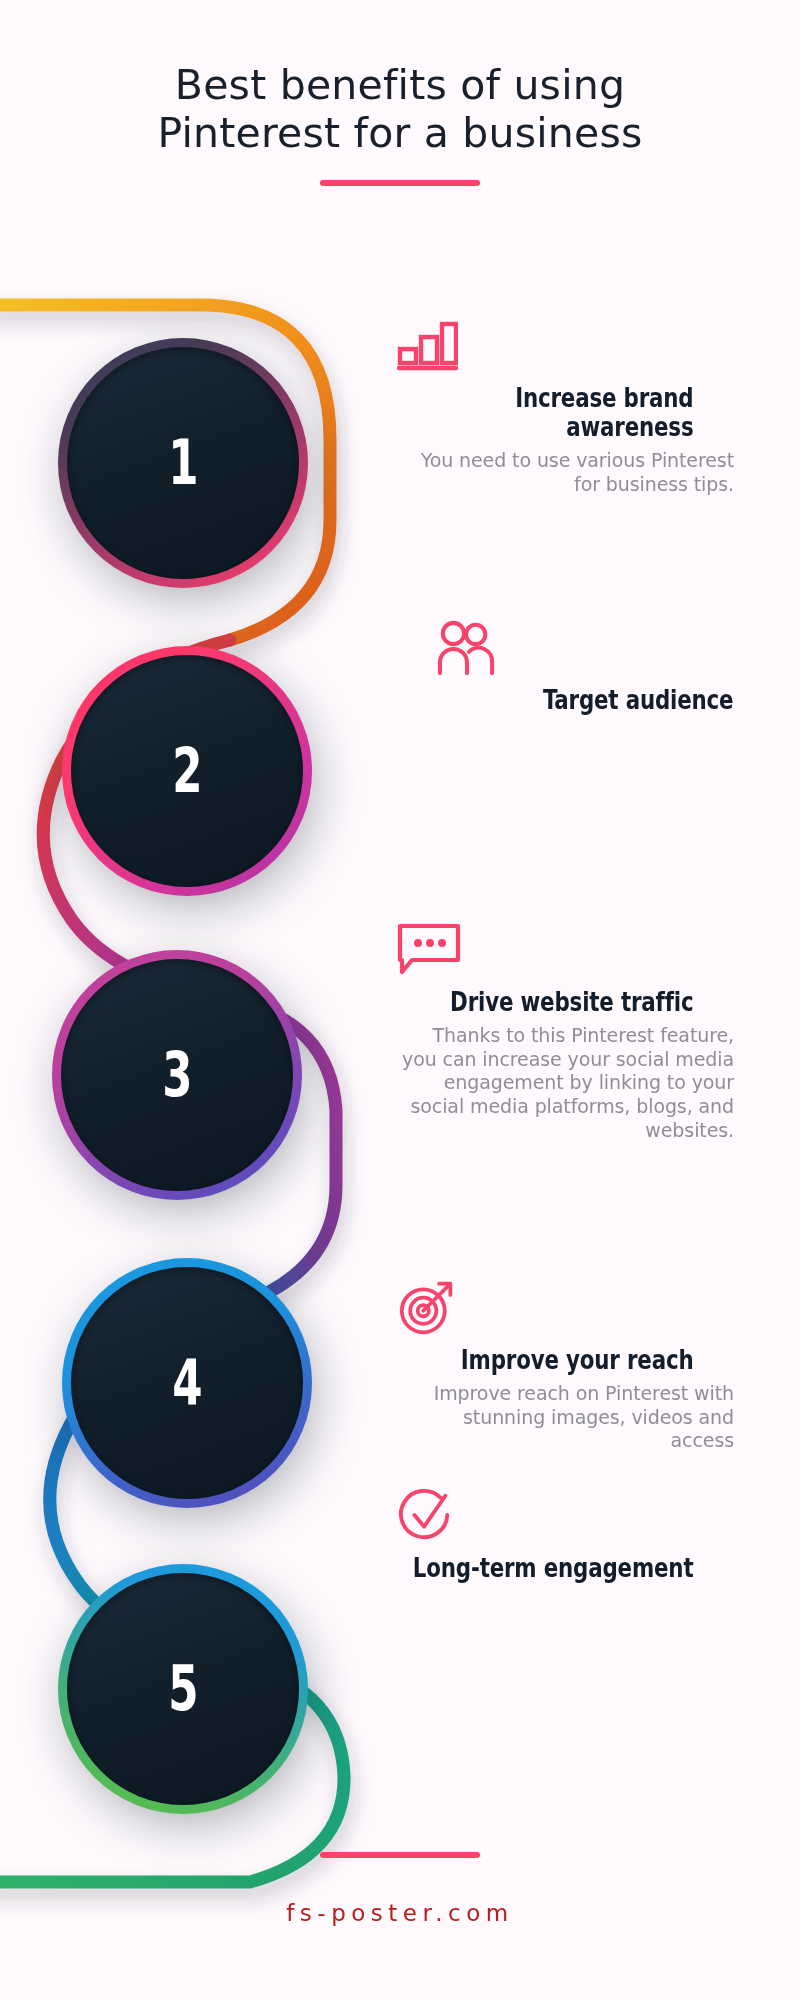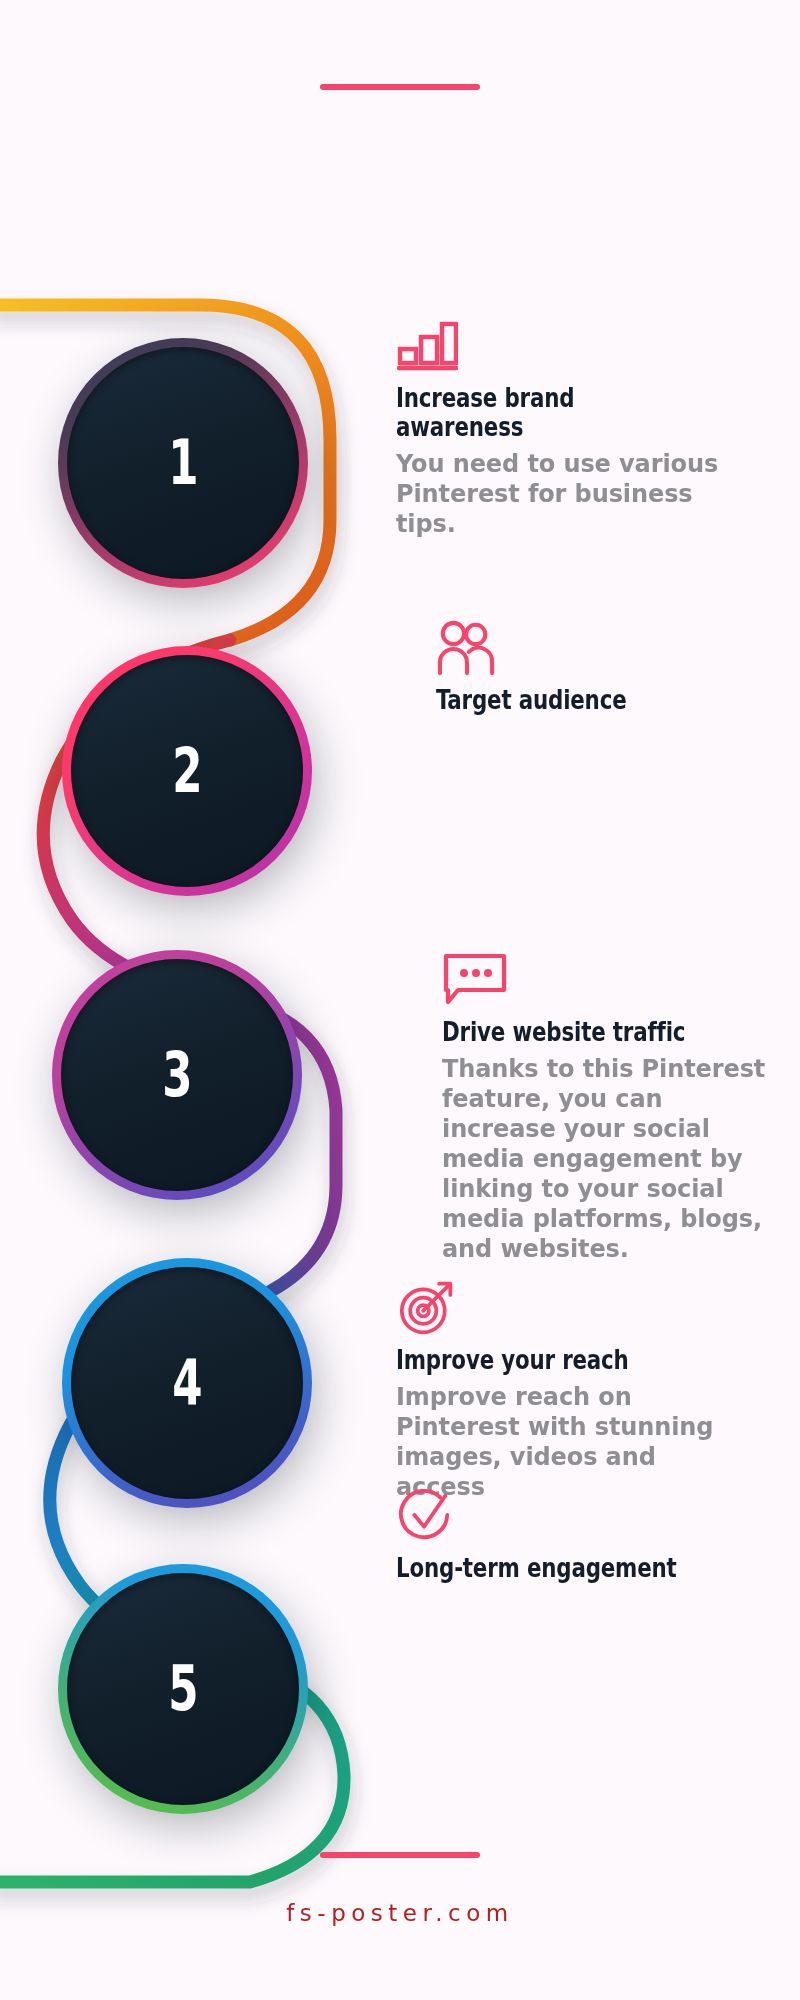--- a/index.html
+++ b/index.html
@@ -86,44 +86,44 @@
     line-height:1;
     transform:scaleX(.78);
     letter-spacing:0;
   }
 
   
   .block {
     position:absolute;
     left:396px;
     width:338px;
+    text-align:right;
   }
   .block-icon {
     height:56px;
     margin-bottom:10px;
     display:block;
   }
   .block-title {
     font-family:"DejaVu Sans Condensed","Liberation Sans Narrow","Liberation Sans", sans-serif;
     font-weight:700;
     font-size:27px;
     line-height:1.07;
     color:#141d2b;
     letter-spacing:-0.2px;
     transform:scaleX(.88);
     transform-origin:left center;
     margin-bottom:7px;
   }
   .block-body {
     font-family:"DejaVu Sans", sans-serif;
-    font-size:24px;
+    font-size:19px;
     line-height:1.25;
     color:#8e8e93;
     letter-spacing:-0.1px;
-    font-weight:bold;
   }
 
   
   .footer {
     position:absolute;
     left:0; bottom:0;
     width:800px;
     text-align:center;
   }
   .footer-rule {
@@ -139,20 +139,21 @@
     letter-spacing:5.5px;
     color:#b91c1c;
   }
 </style>
 </head>
 <body>
 
 <div class="poster">
 
   <div class="header">
+    <div class="title">Best benefits of using Pinterest for a business</div>
     <div class="title-rule"></div>
   </div>
 
   <svg class="track" viewBox="0 0 800 2000" xmlns="http://www.w3.org/2000/svg">
     <defs>
       <linearGradient id="gT1" x1="0" y1="0" x2="1" y2="1">
         <stop offset="0%" stop-color="#f5c026"></stop>
         <stop offset="55%" stop-color="#ef8b1c"></stop>
         <stop offset="100%" stop-color="#d9571f"></stop>
       </linearGradient>
@@ -253,21 +254,21 @@
       <g fill="none" stroke="#f8436b" stroke-width="4.2" stroke-linecap="round">
         <circle cx="17" cy="14" r="11"></circle>
         <circle cx="40" cy="15" r="10"></circle>
         <path d="M3 55 V44 a14 14 0 0 1 28 0 V55"></path>
         <path d="M33 33 a14 14 0 0 1 24 11 V55"></path>
       </g>
     </svg>
     <div class="block-title">Target audience</div>
   </div>
 
-  <div class="block" style="top:952px;margin-left:46px;">
+  <div class="block" style="top:922px;">
     <svg class="block-icon" width="66" height="56" viewBox="0 0 66 56">
       <g fill="none" stroke="#f8436b" stroke-width="4.2" stroke-linejoin="round" stroke-linecap="round">
         <path d="M4 4 H62 V38 H16 L6 50 V38 H4 Z"></path>
       </g>
       <g fill="#f8436b">
         <circle cx="22" cy="21" r="4"></circle>
         <circle cx="34" cy="21" r="4"></circle>
         <circle cx="46" cy="21" r="4"></circle>
       </g>
     </svg>

